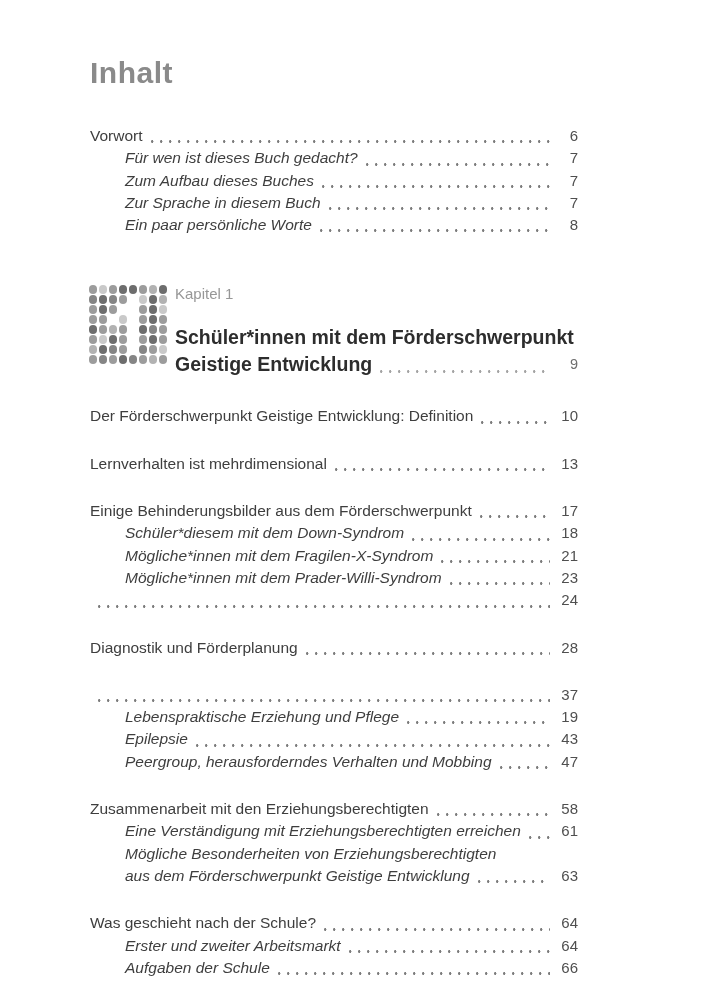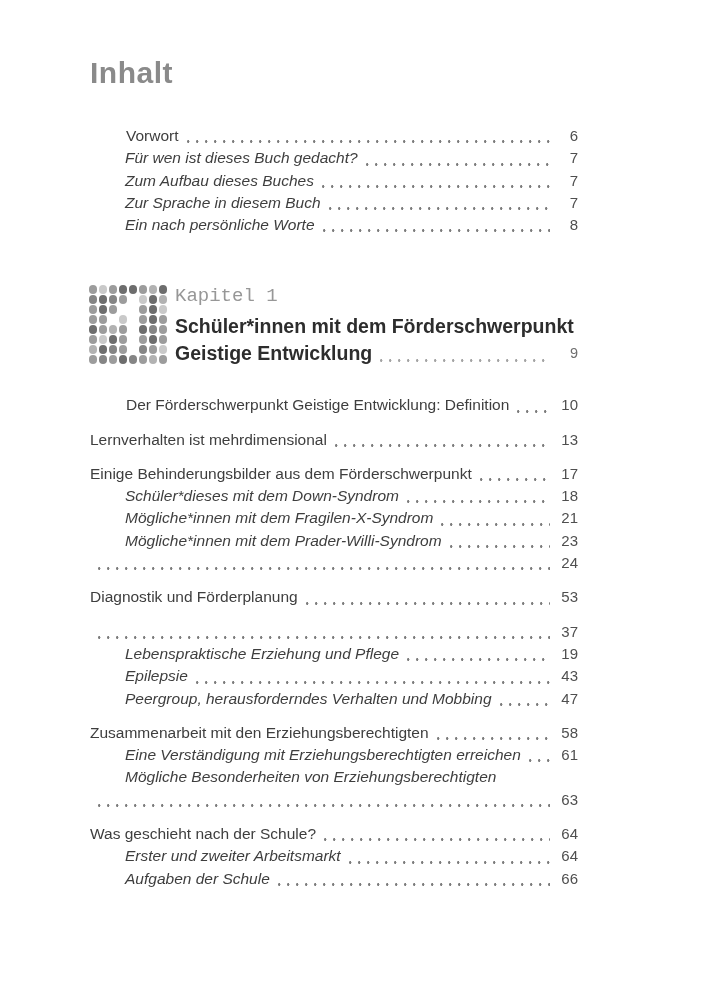--- a/index.html
+++ b/index.html
@@ -23,22 +23,22 @@
     line-height: 1.1;
   }
   .toc-list { display: block; }
   .toc-row {
     display: flex;
     align-items: baseline;
     font-size: 15.5px;
     line-height: 22.3px;
     color: var(--text-dark, #3e3e3e);
   }
-  .toc-row.group-start { margin-top: 12px; }
-  .toc-list .toc-row:first-child { margin-top: 0; margin-left: 36px; }
+  .toc-row.group-start { margin-top: 25px; }
+  .toc-list .toc-row:first-child { margin-top: 0; }
   .toc-row .label { white-space: nowrap; }
   .toc-row.sub .label {
     font-style: italic;
     padding-left: 35px;
   }
   .leader {
     flex: 1 1 auto;
     align-self: flex-end;
     height: 3px;
     margin: 0 6px 4px 8px;
@@ -69,25 +69,24 @@
     flex: 0 0 auto;
   }
   .icon-grid .dot {
     width: 8.4px;
     height: 8.4px;
     border-radius: 50%;
     margin: 0.8px;
   }
   .chapter-text { flex: 1 1 auto; margin-left: 7px; }
   .kicker {
-    font-size: 19px;
+    font-size: 15px;
     color: var(--kicker-gray, #979797);
-    margin: 1px 0 5px 0;
+    margin: 1px 0 21px 0;
     line-height: 1.2;
-    font-family: Liberation Mono, monospace;
   }
   .chapter-title {
     font-size: 19.5px;
     font-weight: bold;
     color: var(--title-black, #2d2d2d);
     line-height: 27px;
   }
   .title-line2 { display: flex; align-items: flex-start; }
   .title-line2 .leader {
     background-image: radial-gradient(circle at 1.2px 1.5px, var(--chapter-leader-dot, #a3a3a3) 1.1px, rgba(0,0,0,0) 1.45px);
@@ -121,21 +120,21 @@
         <span class="label">Zum Aufbau dieses Buches</span>
         <span class="leader"></span>
         <span class="page-num">7</span>
       </div>
       <div class="toc-row sub">
         <span class="label">Zur Sprache in diesem Buch</span>
         <span class="leader"></span>
         <span class="page-num">7</span>
       </div>
       <div class="toc-row sub">
-        <span class="label">Ein nach persönliche Worte</span>
+        <span class="label">Ein paar persönliche Worte</span>
         <span class="leader"></span>
         <span class="page-num">8</span>
       </div>
     </div>
 
   <div class="chapter-block">
     <div class="icon-grid" id="chapter-icon">
         <span class="dot" style="background: rgb(156, 156, 156);"></span>
         <span class="dot" style="background: rgb(201, 201, 201);"></span>
         <span class="dot" style="background: rgb(156, 156, 156);"></span>
@@ -224,42 +223,42 @@
         <span class="label">Lernverhalten ist mehrdimensional</span>
         <span class="leader"></span>
         <span class="page-num">13</span>
       </div>
       <div class="toc-row group-start">
         <span class="label">Einige Behinderungsbilder aus dem Förderschwerpunkt</span>
         <span class="leader"></span>
         <span class="page-num">17</span>
       </div>
       <div class="toc-row sub">
-        <span class="label">Schüler*dieses mit dem Down-Syndrom</span>
+        <span class="label">Schüler*diesem mit dem Down-Syndrom</span>
         <span class="leader"></span>
         <span class="page-num">18</span>
       </div>
       <div class="toc-row sub">
         <span class="label">Mögliche*innen mit dem Fragilen-X-Syndrom</span>
         <span class="leader"></span>
         <span class="page-num">21</span>
       </div>
       <div class="toc-row sub">
         <span class="label">Mögliche*innen mit dem Prader-Willi-Syndrom</span>
         <span class="leader"></span>
         <span class="page-num">23</span>
       </div>
       <div class="toc-row sub">
         <span class="leader"></span>
         <span class="page-num">24</span>
       </div>
       <div class="toc-row group-start">
         <span class="label">Diagnostik und Förderplanung</span>
         <span class="leader"></span>
-        <span class="page-num">53</span>
+        <span class="page-num">28</span>
       </div>
       <div class="toc-row group-start">
         <span class="leader"></span>
         <span class="page-num">37</span>
       </div>
       <div class="toc-row sub">
         <span class="label">Lebenspraktische Erziehung und Pflege</span>
         <span class="leader"></span>
         <span class="page-num">19</span>
       </div>
@@ -280,20 +279,21 @@
       </div>
       <div class="toc-row sub">
         <span class="label">Eine Verständigung mit Erziehungsberechtigten erreichen</span>
         <span class="leader"></span>
         <span class="page-num">61</span>
       </div>
       <div class="toc-row sub">
         <span class="label">Mögliche Besonderheiten von Erziehungsberechtigten</span>
       </div>
       <div class="toc-row sub">
+        <span class="label">aus dem Förderschwerpunkt Geistige Entwicklung</span>
         <span class="leader"></span>
         <span class="page-num">63</span>
       </div>
       <div class="toc-row group-start">
         <span class="label">Was geschieht nach der Schule?</span>
         <span class="leader"></span>
         <span class="page-num">64</span>
       </div>
       <div class="toc-row sub">
         <span class="label">Erster und zweiter Arbeitsmarkt</span>

